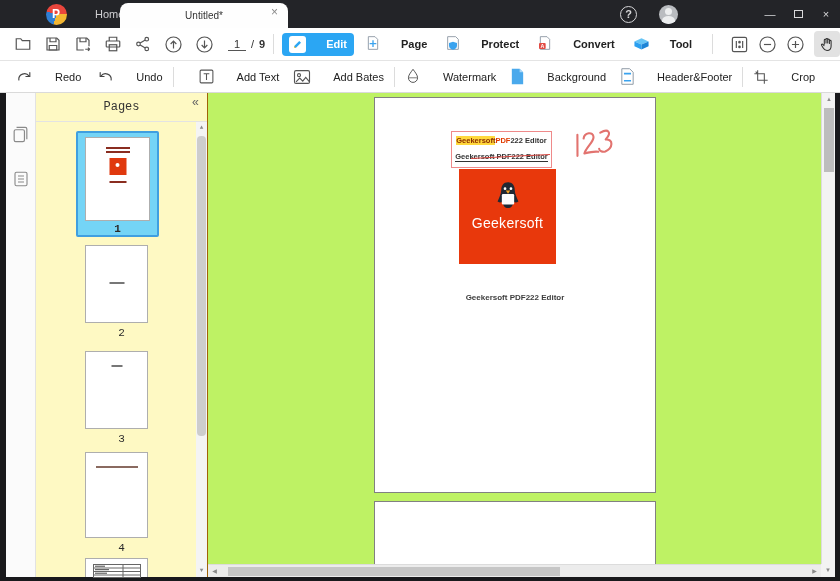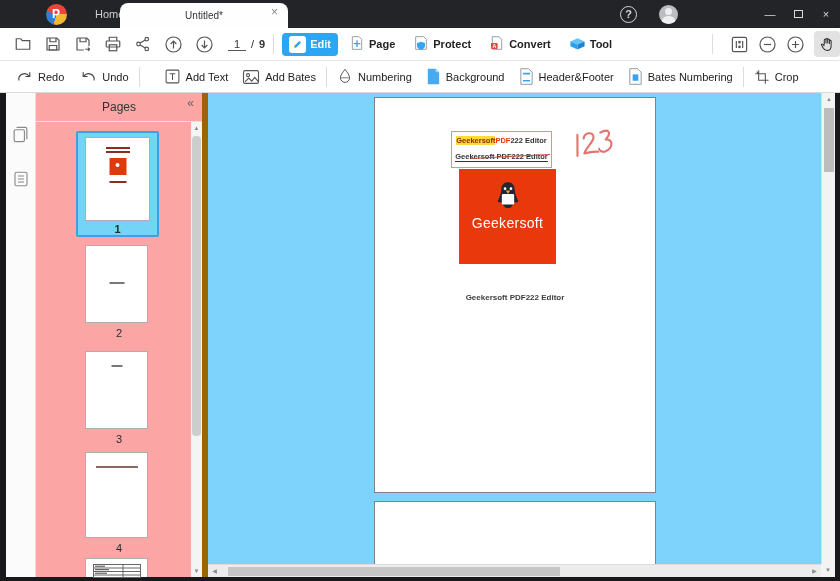--- a/index.html
+++ b/index.html
@@ -44,46 +44,46 @@
               align-items:center; }
   .ic { display:flex; align-items:center; justify-content:center; }
   .g-file { display:flex; gap:12px; margin-left:14px; }
   .pagenum { display:flex; align-items:center; gap:5px; margin-left:14px;
              font-size:11px; color:#333; }
   .pagenum input { width:18px; border:none; border-bottom:1px solid #555;
              font-size:11px; text-align:center; color:#333; outline:none;
              font-family:"Liberation Sans",sans-serif;}
   .vsep { width:1px; height:20px; background:#dcdcdc; margin:0 8px; }
   .ribbon { display:flex; align-items:center; gap:4px; }
-  .rtab { display:flex; align-items:center; gap:4px; padding:3px 7px;
+  .rtab { display:flex; align-items:center; gap:20px; padding:3px 7px;
           font-size:11px; font-weight:bold; color:#222; border-radius:4px; }
   .rtab.active { background:#2ba6f3; color:#fff; }
   .rtab.active .pencil-chip { background:#fff; border-radius:3px; width:17px; height:17px;
           display:flex; align-items:center; justify-content:center; }
   .right-cluster { margin-left:auto; display:flex; align-items:center; gap:9px;
           margin-right:0; }
   .hand-btn { width:26px; height:26px; background:#e2e2e2; border-radius:4px;
           display:flex; align-items:center; justify-content:center; }
 
   
   .toolbar2 { position:absolute; left:-6px; top:61px; width:840px; height:32px;
               background:#fff; border-bottom:1px solid #dadada; display:flex;
               align-items:center; }
-  .t2item { display:flex; align-items:center; gap:5px; font-size:11px; color:#222; }
+  .t2item { display:flex; align-items:center; gap:22px; font-size:11px; color:#222; }
   .toolbar2 .vsep { margin:0 10px; }
 
   
   .body-area { position:absolute; left:0; top:93px; width:829px; height:484px;
                display:flex; }
   .iconstrip { width:30px; background:#fbfbfb; border-right:1px solid #e2e2e2;
                display:flex; flex-direction:column; align-items:center;
                padding-top:32px; gap:22px; }
 
-  .pagespanel { width:172px; background:#fca5a5; border-right:6px solid #a16207;
-                position:relative; }
+  .pagespanel { width:172px; background:#fef9c3; border-right:1px solid #a16207;
+                position:relative;font-family:Liberation Mono, monospace; }
   .panel-head { height:29px; border-bottom:1px solid #e3e3e3; position:relative;
                 display:flex; align-items:center; justify-content:center; }
   .panel-title { font-size:12px; color:#333; }
   .collapse { position:absolute; right:8px; top:3px; color:#666; font-size:12px; }
   .pp-scroll { position:absolute; right:0; top:29px; width:11px; bottom:0;
                background:#f4f4f4; }
   .pp-scroll .sarrow { position:absolute; left:0; width:11px; height:12px;
                color:#8a8a8a; font-size:6px; text-align:center; line-height:12px;}
   .pp-thumb { position:absolute; left:1px; width:9px; background:#cdcdcd; border-radius:4px;}
 
@@ -93,21 +93,21 @@
   .thumb-label { position:absolute; width:100%; text-align:center; font-size:11px;
                color:#2b2b2b; }
   .mini-line { position:absolute; left:50%; transform:translateX(-50%);
                background:#8a2d20; }
   .mini-gline { position:absolute; left:50%; transform:translateX(-50%); background:#777; }
   .mini-logo { position:absolute; left:50%; transform:translateX(-50%);
                background:#e0390e; }
   .mini-logo::after{content:""; position:absolute; left:50%; top:40%; width:4px; height:4px;
                transform:translate(-50%,-50%); border-radius:50%; background:#fff;}
 
-  .canvas { flex:1; background:#7dd3fc; position:relative; overflow:hidden; }
+  .canvas { flex:1; background:#bef264; position:relative; overflow:hidden; }
   .pdf-page { position:absolute; left:166px; width:282px; background:#fff;
               border:1px solid #818181; }
   .page1 { top:4px; height:396px; }
   .page2 { top:408px; height:64px; }
 
   .textbox { position:absolute; left:76px; top:33px; width:101px; height:37px;
              border:1px solid #ef8a8a; text-align:center; padding-top:4px; }
   .tb-l1 { font-size:7.5px; font-weight:bold; color:#333; white-space:nowrap; }
   .hl { background:#ffd83d; color:#8a2d00; }
   .red { color:#e03b00; }
@@ -325,42 +325,35 @@
           <path d="m4 17 5-5 4 4 4-5 5 6"></path>
         </svg>
       <span>Add Bates</span>
     </div>
     <span class="vsep"></span>
     <div class="t2item">
       <svg width="16" height="17" viewBox="0 0 24 26" fill="none" stroke="#555" stroke-width="1.5">
           <path d="M12 2c4 5.5 7 9 7 13a7 7 0 0 1-14 0c0-4 3-7.5 7-13z"></path>
           <path d="M6 15h12" stroke-width="1.2"></path>
         </svg>
-      <span>Numbering</span>
+      <span>Watermark</span>
     </div>
     <div class="t2item" style="margin-left:14px">
       <svg width="15" height="17" viewBox="0 0 20 24">
           <path d="M2 1h11l5 5v17H2z" fill="#4aa9ec"></path>
           <path d="M13 1l5 5h-5z" fill="#a8d6f7"></path>
         </svg>
       <span>Background</span>
     </div>
     <div class="t2item" style="margin-left:14px">
       <svg width="15" height="17" viewBox="0 0 20 24" fill="none">
           <path d="M2 1h11l5 5v17H2z" stroke="#8f9aa6" stroke-width="1.4" fill="#fff"></path>
           <path d="M5 8h10M5 18h10" stroke="#3aa3ef" stroke-width="2.4"></path>
         </svg>
       <span>Header&amp;Footer</span>
-    </div>
-    <div class="t2item" style="margin-left:14px">
-      <svg width="15" height="17" viewBox="0 0 20 24" fill="none">
-          <path d="M2 1h11l5 5v17H2z" stroke="#8f9aa6" stroke-width="1.4" fill="#fff"></path>
-          <rect x="6" y="9" width="8" height="9" fill="#3aa3ef"></rect>
-        </svg>
-      <span>Bates Numbering</span>
     </div>
     <span class="vsep"></span>
     <div class="t2item">
       <svg width="16" height="16" viewBox="0 0 24 24" fill="none" stroke="#555" stroke-width="1.6">
           <path d="M7 2v15h15M2 7h15v15M7 7l-3-3"></path>
         </svg>
       <span>Crop</span>
     </div>
   </div>
 

